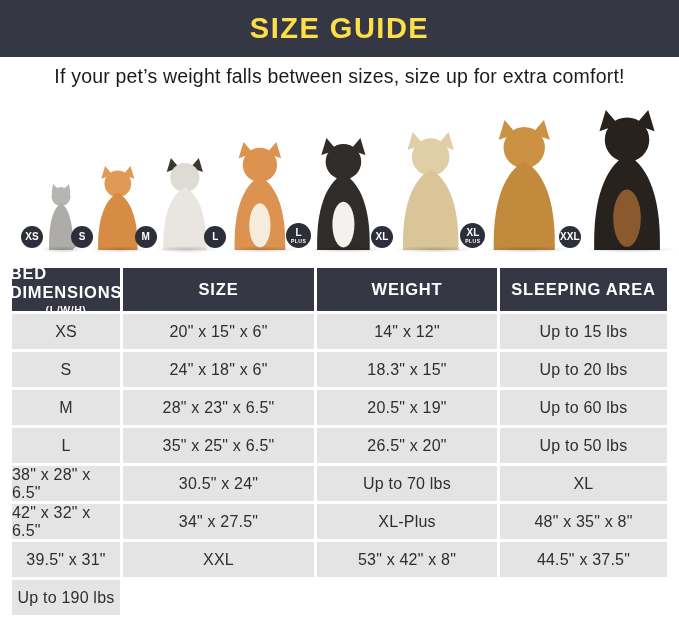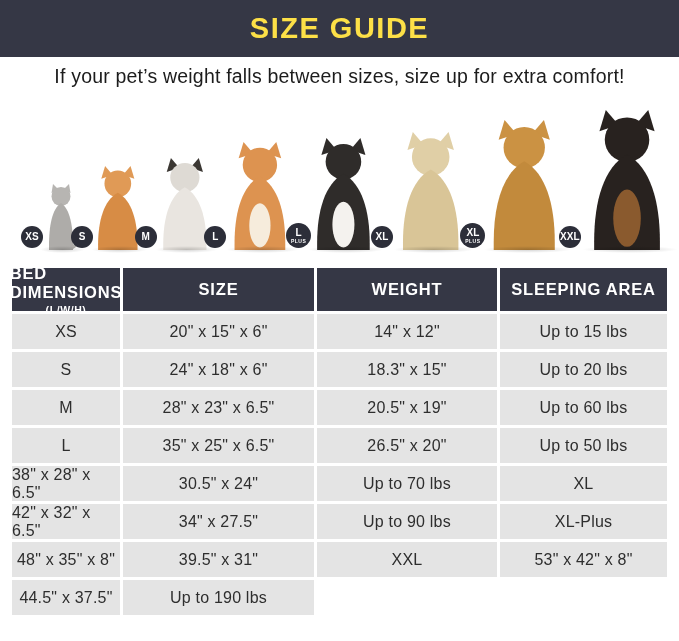--- a/index.html
+++ b/index.html
@@ -207,21 +207,20 @@
     <div class="td">26.5" x 20"</div>
     <div class="td">Up to 50 lbs</div>
 
     <div class="td">38" x 28" x 6.5"</div>
     <div class="td">30.5" x 24"</div>
     <div class="td">Up to 70 lbs</div>
 
     <div class="td">XL</div>
     <div class="td">42" x 32" x 6.5"</div>
     <div class="td">34" x 27.5"</div>
-    <div class="td">Up to 90 lbs</div>
 
     <div class="td">XL-Plus</div>
     <div class="td">48" x 35" x 8"</div>
     <div class="td">39.5" x 31"</div>
 
     <div class="td">XXL</div>
     <div class="td">53" x 42" x 8"</div>
     <div class="td">44.5" x 37.5"</div>
     <div class="td">Up to 190 lbs</div>
   </div>

